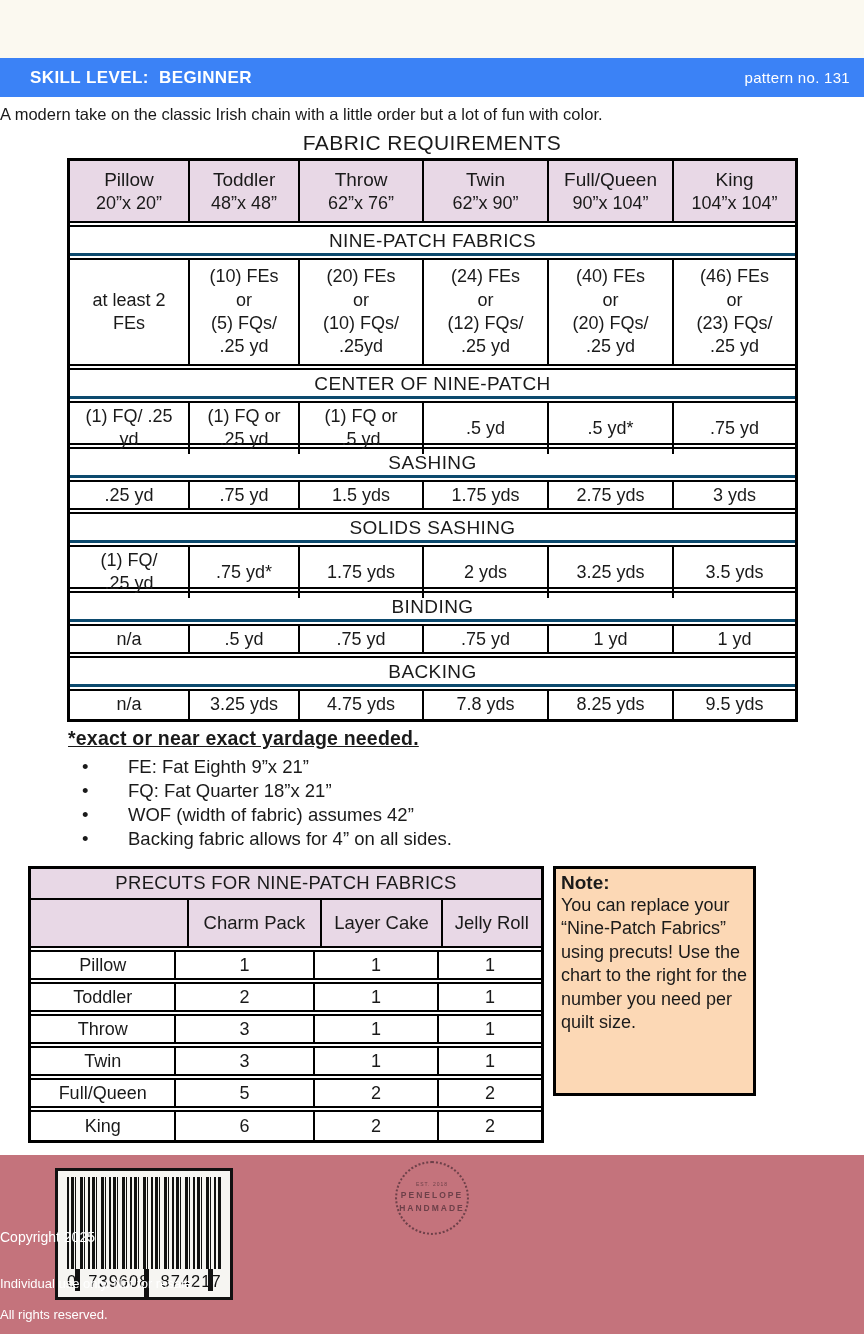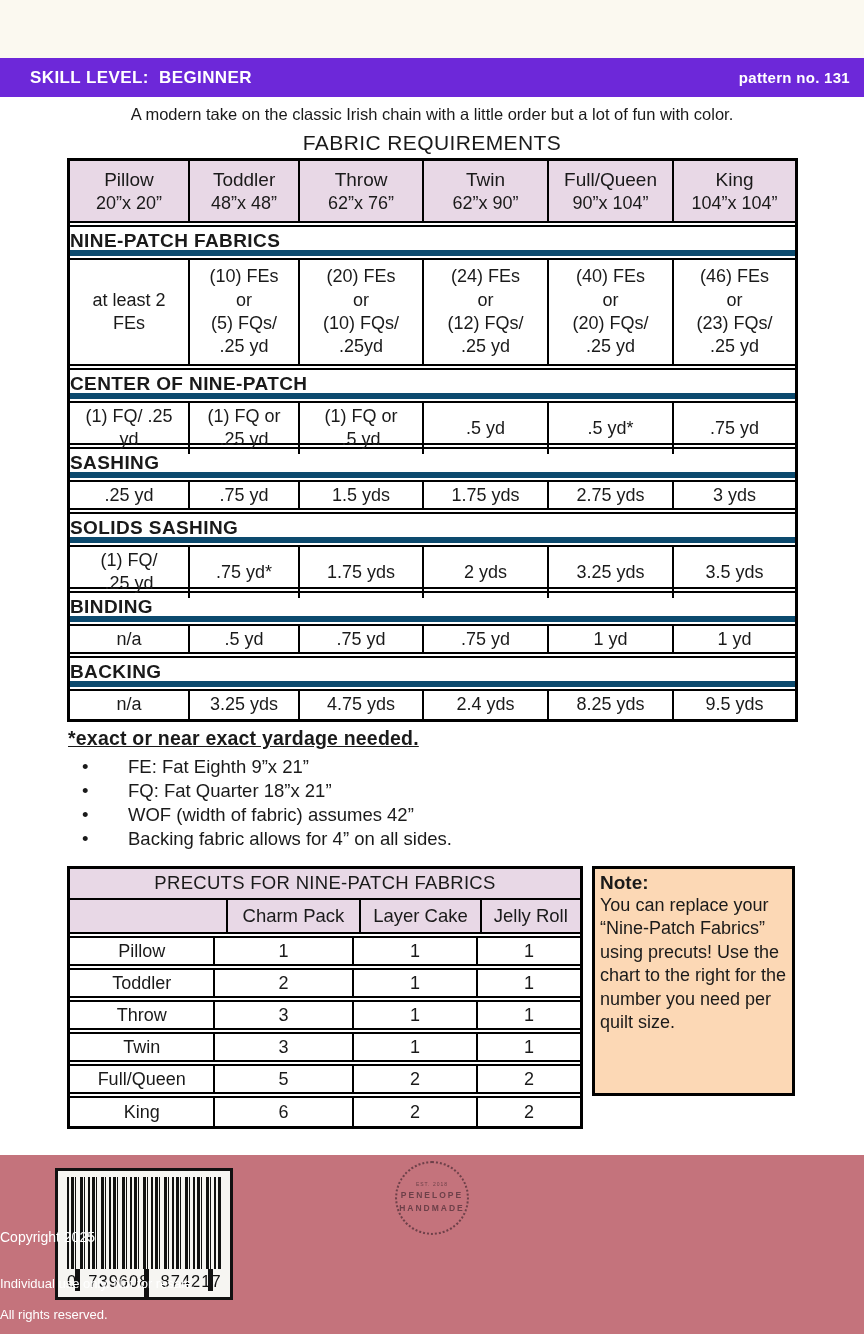--- a/index.html
+++ b/index.html
@@ -1,55 +1,55 @@
 <!DOCTYPE html>
 <html><head>
 <meta charset="utf-8">
 <style>
   * { margin:0; padding:0; box-sizing:border-box; }
   body { width:864px; height:1334px; background:#ffffff; font-family:"Liberation Sans","DejaVu Sans",sans-serif; color:#1a1a1a; }
   .page { position:relative; width:864px; height:1334px; overflow:hidden; background:#ffffff; }
 
   .top-strip { height:58px; background:#fbf9f0; }
-  .rose-bar { height:39px; background:#6d28d9; color:#ffffff; display:flex; align-items:center; justify-content:space-between; padding:0 14px 0 30px; }
+  .rose-bar { height:39px; background:#3b82f6; color:#ffffff; display:flex; align-items:center; justify-content:space-between; padding:0 14px 0 30px; }
   .rose-bar .skill { font-weight:bold; font-size:17px; letter-spacing:.4px; white-space:pre; }
-  .rose-bar .patno { font-size:15px; letter-spacing:.3px;font-weight:bold; }
-
-  .intro { text-align:center; font-size:16.5px; margin-top:8px; }
+  .rose-bar .patno { font-size:15px; letter-spacing:.3px; }
+
+  .intro { font-size:16.5px; margin-top:8px; }
   .ftitle { text-align:center; font-size:21px; margin-top:7px; margin-bottom:3px; letter-spacing:.4px; }
 
   
   .ftable { width:731px; margin-left:67px; border:3px solid #000; background:#ffffff; }
   .frow { display:grid; grid-template-columns:119fr 111fr 125fr 126fr 126fr 124fr; border-top:2px solid #000; border-bottom:2px solid #000; margin-top:2px; }
   .frow:first-child { margin-top:0; border-top:none; }
   .ftable > :last-child { border-bottom:none; }
-  .srow { display:block; border-top:2px solid #000; border-bottom:6px solid #0c4a6e; margin-top:2px; text-align:left; font-size:19px; letter-spacing:.4px; height:31px; line-height:27px;font-weight:bold; }
+  .srow { display:block; border-top:2px solid #000; border-bottom:3px solid #0c4a6e; margin-top:2px; text-align:center; font-size:19px; letter-spacing:.4px; height:31px; line-height:27px; }
   .fcell { display:flex; flex-direction:column; align-items:center; justify-content:center; text-align:center; font-size:18px; white-space:pre-line; line-height:1.3; padding:2px 1px; }
   .fcell + .fcell { border-left:2px solid #000; }
   .fhead { background:#e8d8e6; height:62px; }
   .fhead .cname { font-size:19px; line-height:1.35; }
   .fhead .csize { font-size:18px; line-height:1.2; }
   .r-np { height:108px; }
   .r-55 { height:44px; }
   .r-30 { height:30px; }
 
   
   .fn { margin-left:68px; margin-top:5px; }
   .fn-ast { font-weight:bold; font-size:19.5px; letter-spacing:.2px;text-decoration:underline; }
   .fn ul { list-style:none; margin-top:5px; }
   .fn li { font-size:18.5px; line-height:24px; display:flex; }
   .fn li::before { content:"\2022"; width:46px; padding-left:14px; }
 
   
-  .bottom { display:flex; margin-left:67px; margin-top:15px; align-items:flex-start; }
+  .bottom { display:flex; margin-left:28px; margin-top:15px; align-items:flex-start; }
   .ptable { width:516px; border:3px solid #000; background:#ffffff; }
   .ptitle { display:block; text-align:center; font-size:18.5px; letter-spacing:.3px; height:31px; line-height:28px; border-bottom:2px solid #000; background:#e8d8e6; }
   .prow { display:grid; grid-template-columns:145fr 140fr 126fr 105fr; border-top:2px solid #000; border-bottom:2px solid #000; margin-top:2px; }
   .ptable > :last-child { border-bottom:none; }
-  .phead { background:#e8d8e6; height:34px; margin-top:0; border-top:none;padding-left:17px; }
+  .phead { background:#e8d8e6; height:48px; margin-top:0; border-top:none;padding-left:17px; }
   .pcell { display:flex; align-items:center; justify-content:center; text-align:center; font-size:18px; height:100%; }
   .pcell + .pcell { border-left:2px solid #000; }
   .prow.pdata { height:30px; }
   .phead .pcell { font-size:18.5px; }
 
   .note-box { width:203px; margin-left:9px; height:230px; border:3px solid #000; background:#fcd8b5; padding:3px 5px; }
   .note-title { font-weight:bold; font-size:19px; }
   .note-box p { font-size:18px; line-height:1.3; }
   .note-box p.p2 { margin-top:24px; }
 
@@ -164,21 +164,21 @@
       <div class="fcell">.75 yd</div>
       <div class="fcell">1 yd</div>
       <div class="fcell">1 yd</div>
     </div>
 
     <div class="srow">BACKING</div>
     <div class="frow r-30">
       <div class="fcell">n/a</div>
       <div class="fcell">3.25 yds</div>
       <div class="fcell">4.75 yds</div>
-      <div class="fcell">2.4 yds</div>
+      <div class="fcell">7.8 yds</div>
       <div class="fcell">8.25 yds</div>
       <div class="fcell">9.5 yds</div>
     </div>
   </div>
 
   <div class="fn">
     <div class="fn-ast">*exact or near exact yardage needed.</div>
     <ul>
       <li>
           <span>FE: Fat Eighth 9”x 21”</span>

